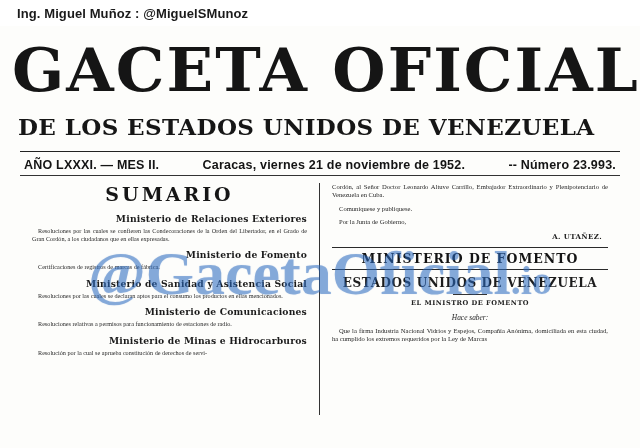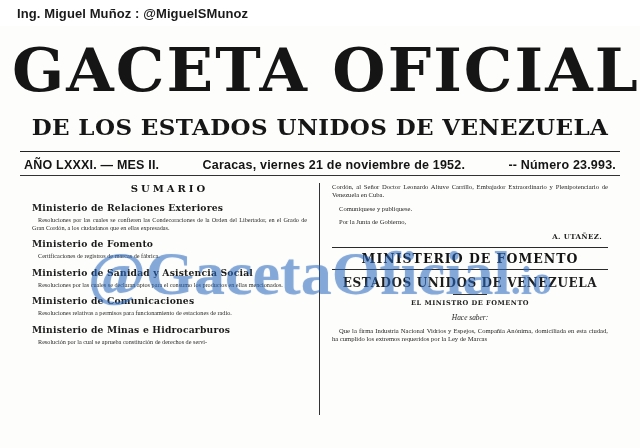--- a/index.html
+++ b/index.html
@@ -49,21 +49,21 @@
     position: absolute;
     top: 0; left: 0;
     width: 640px;
     height: 422px;
     padding: 0 18px;
     box-sizing: border-box;
   }
 
   
   .masthead {
-    text-align: center;
+    text-align: left;
     padding-top: 14px;
   }
   .masthead-title {
     font-family: "DejaVu Serif", serif;
     font-weight: bold;
     font-size: 60px;
     line-height: 60px;
     letter-spacing: 2px;
     color: #151515;
     white-space: nowrap;
@@ -123,29 +123,29 @@
     border-right: 1.2px solid #333;
   }
   .col-right {
     width: 50%;
     padding: 0 14px 0 12px;
   }
 
   .sumario-head {
     text-align: center;
     font-family: "DejaVu Serif", serif;
-    font-size: 10px;
+    font-size: 19px;
     font-weight: bold;
     letter-spacing: 3px;
     margin-bottom: 8px;
     color: #161616;
   }
 
   .ministry {
-    text-align: left;
+    text-align: right;
     font-family: "DejaVu Serif", serif;
     font-size: 9.2px;
     font-weight: bold;
     margin: 7px 0 3px 0;
     letter-spacing: 0.2px;
     color: #1b1b1b;
   }
   .entry {
     font-family: "Liberation Serif", serif;
     font-size: 6.2px;

